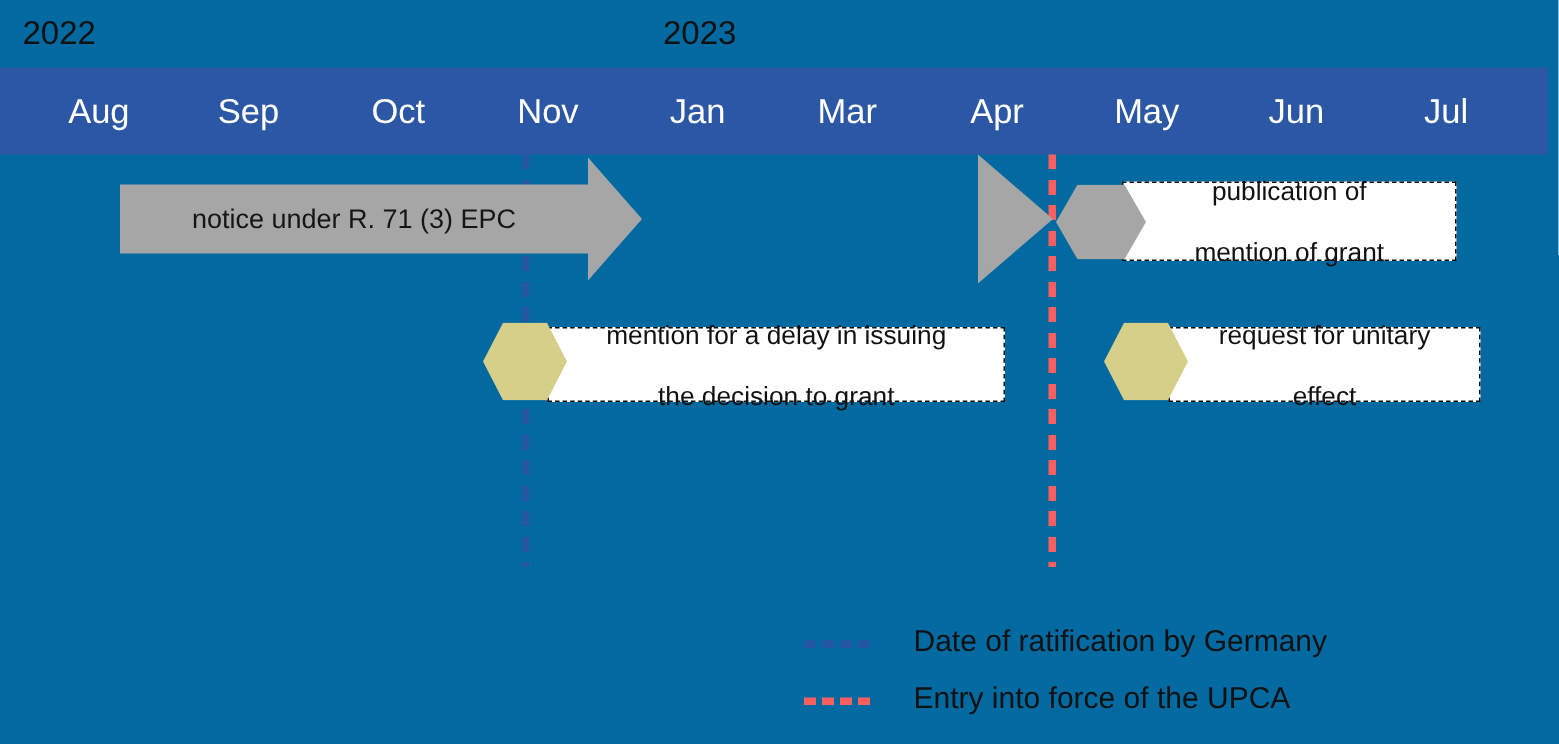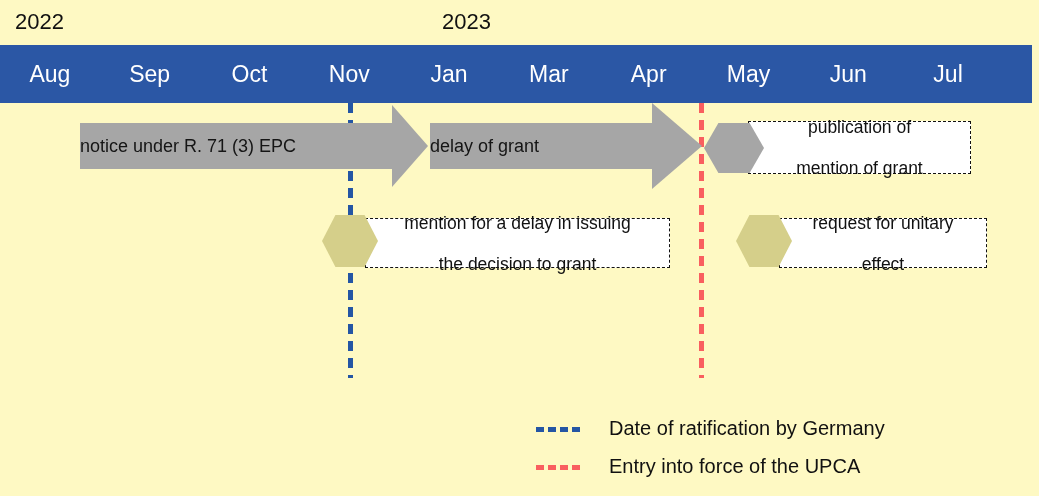--- a/index.html
+++ b/index.html
@@ -1,55 +1,56 @@
 <!DOCTYPE html>
 <html><head>
 <meta charset="utf-8">
 <style>
   html,body{margin:0;padding:0;background:#ffffff;}
   .stage{
     position:relative;
     width:1039px;height:496px;
-    background:#fef9c3;
+    background:#0369a1;
     font-family:"Liberation Sans", sans-serif;
     color:#111;
     overflow:hidden;
   }
   .year{
     position:absolute;top:9px;
     font-size:22px;color:#111;
   }
   .year.y2022{left:15px;}
   .year.y2023{left:442px;}
 
   .month-bar{
     position:absolute;left:0;top:45px;
     width:1032px;height:58px;
     background:#2b57a5;
   }
   .month-row{
     display:flex;width:998px;height:100%;
     align-items:center;
+    margin-left:16px;
   }
   .month-cell{
     flex:1;text-align:center;
     color:#ffffff;font-size:23px;
   }
 
   .vline{
     position:absolute;top:103px;height:275px;width:5px;
     z-index:1;
   }
   .vline.blue{left:348px;background:repeating-linear-gradient(to bottom,#2456a4 0 10px,transparent 10px 17px);}
   .vline.red{left:699px;background:repeating-linear-gradient(to bottom,#f95f5f 0 10px,transparent 10px 17px);}
 
   .arrow-body{
     position:absolute;top:123px;height:46px;
     background:#a6a6a6;z-index:2;
-    display:flex;align-items:center;justify-content:flex-start;
+    display:flex;align-items:center;justify-content:center;
     font-size:18px;color:#151515;
   }
   .arrow-body.a1{left:80px;width:312px;}
   .arrow-body.a2{left:430px;width:222px;}
   .arrow-head{
     position:absolute;width:0;height:0;z-index:2;
   }
   .arrow-head.h1{
     left:392px;top:105px;
     border-left:36px solid #a6a6a6;
@@ -122,23 +123,20 @@
   </div>
 
   <div class="vline blue"></div>
   <div class="vline red"></div>
 
   <div class="arrow-body a1">
     <span>notice under R. 71 (3) EPC</span>
   </div>
   <div class="arrow-head h1"></div>
 
-  <div class="arrow-body a2">
-    <span>delay of grant</span>
-  </div>
   <div class="arrow-head h2"></div>
 
   <div class="hexagon gray"></div>
   <div class="callout pub">
     <span>publication of</span>
     <span>mention of grant</span>
   </div>
 
   <div class="hexagon khaki1"></div>
   <div class="callout delayreq">

